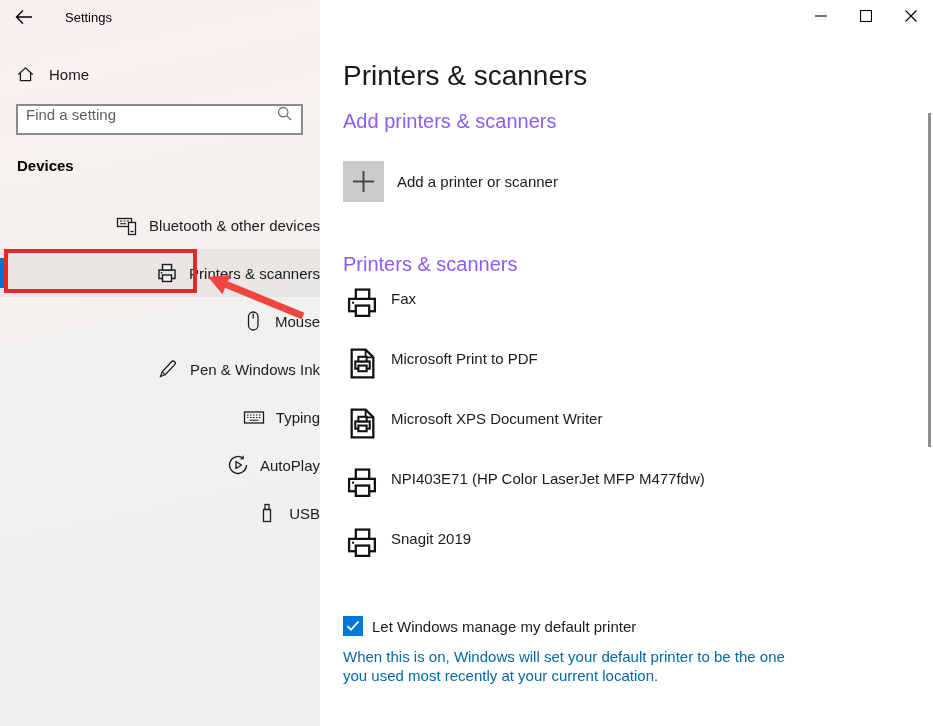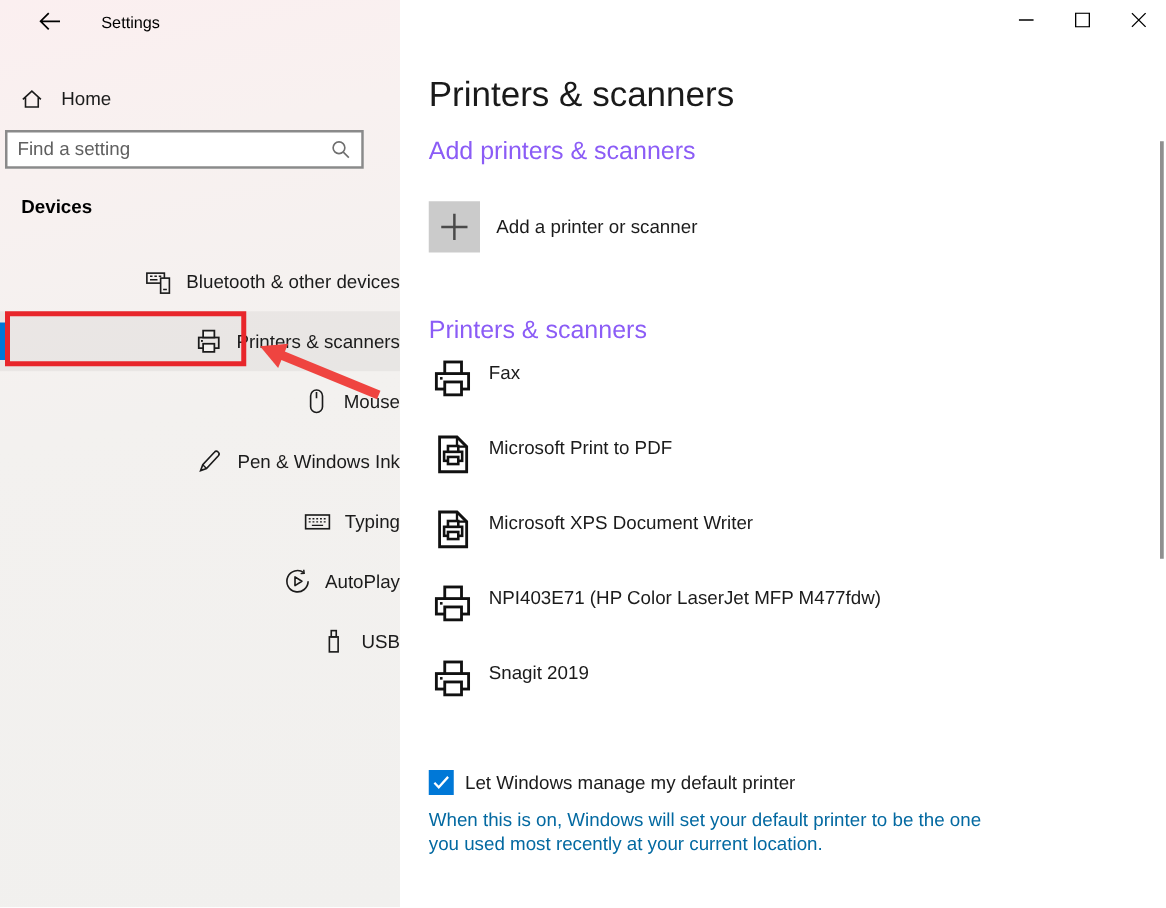--- a/index.html
+++ b/index.html
@@ -3,28 +3,28 @@
 <meta charset="utf-8">
 <style>
   * { margin:0; padding:0; box-sizing:border-box; }
   html,body { width:933px; height:726px; overflow:hidden; }
   body { font-family:"Liberation Sans","DejaVu Sans",sans-serif; color:#1b1b1b; background:#fff; }
   .window { position:relative; width:933px; height:726px; background:#fff; overflow:hidden; }
 
   
   .sidebar { position:absolute; left:0; top:0; width:320px; height:726px;
     background:linear-gradient(168deg,#fbeff0 0%,#f8f1f0 18%,#f3f1ef 45%,#f1f0ee 100%); }
-  .titlebar-left { position:absolute; left:16px; top:0; width:296px; height:40px; }
+  .titlebar-left { position:absolute; left:0; top:0; width:296px; height:40px; }
   .back-btn { position:absolute; left:12px; top:6px; width:24px; height:22px; display:flex; align-items:center; justify-content:center; cursor:pointer; }
   .app-title { position:absolute; left:65px; top:10px; font-size:13px; color:#000; }
 
-  .home-row { position:absolute; left:0; top:60px; width:320px; height:28px; display:flex; align-items:flex-end; padding-left:17px; cursor:pointer; }
+  .home-row { position:absolute; left:0; top:60px; width:320px; height:28px; display:flex; align-items:center; padding-left:17px; cursor:pointer; }
   .home-row .lbl { margin-left:15px; font-size:15px; }
 
-  .search-box { position:absolute; left:4px; top:104px; width:287px; height:31px; background:#fff; border:2px solid #8a8a8a; display:flex; align-items:center; }
+  .search-box { position:absolute; left:16px; top:104px; width:287px; height:31px; background:#fff; border:2px solid #8a8a8a; display:flex; align-items:flex-start; }
   .search-box input { flex:1; border:none; outline:none; background:transparent; font-family:inherit; font-size:15px; color:#333; padding:0 8px; }
   .search-box input::placeholder { color:#5f5f5f; opacity:1; }
   .search-box .mag { margin-right:9px; display:flex; }
 
   .section-header { position:absolute; left:17px; top:157px; font-size:15px; font-weight:bold; color:#000; }
 
   .nav-list { position:absolute; left:0; top:201px; width:320px; }
   .nav-item { position:relative; height:48px; display:flex; align-items:center; padding-left:15px; cursor:pointer;justify-content:flex-end; }
   .nav-item .icon { width:22px; height:22px; display:flex; align-items:center; justify-content:center; }
   .nav-item .lbl { margin-left:11px; font-size:15px; }

